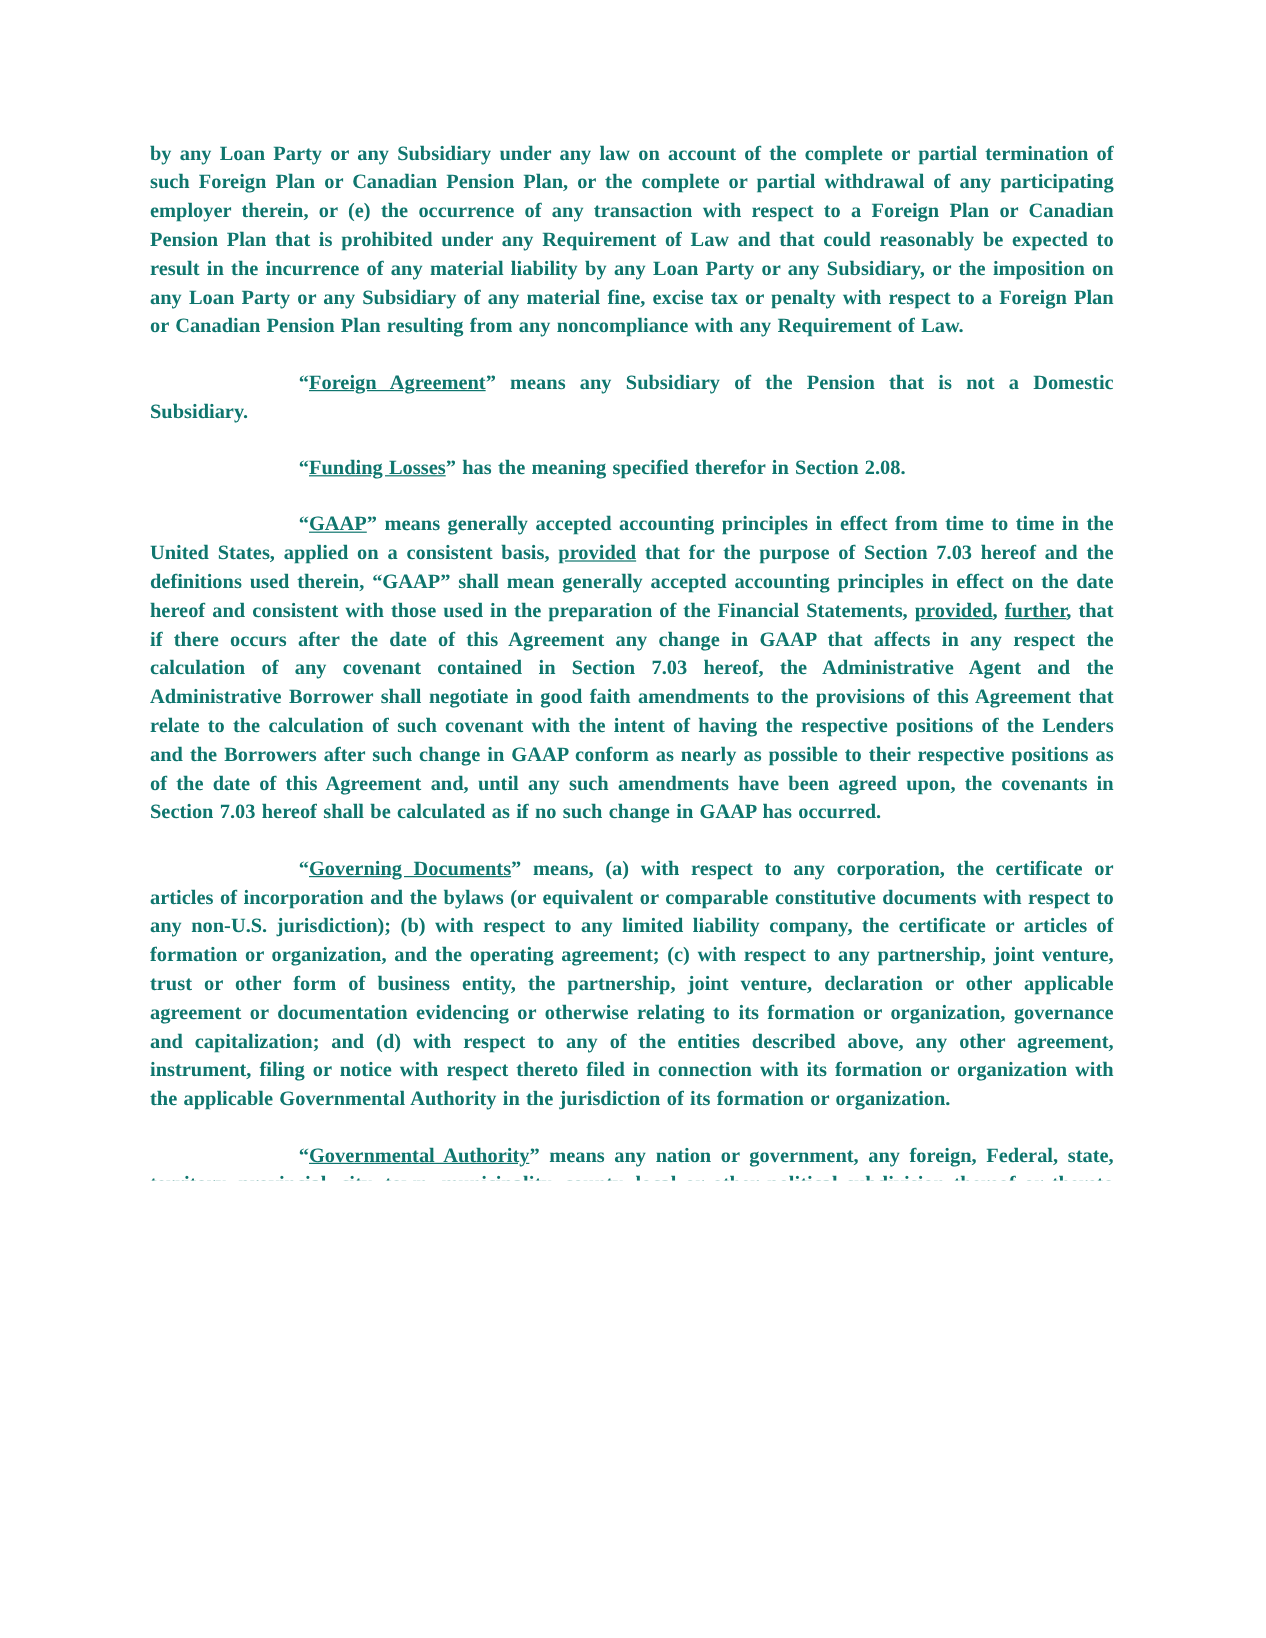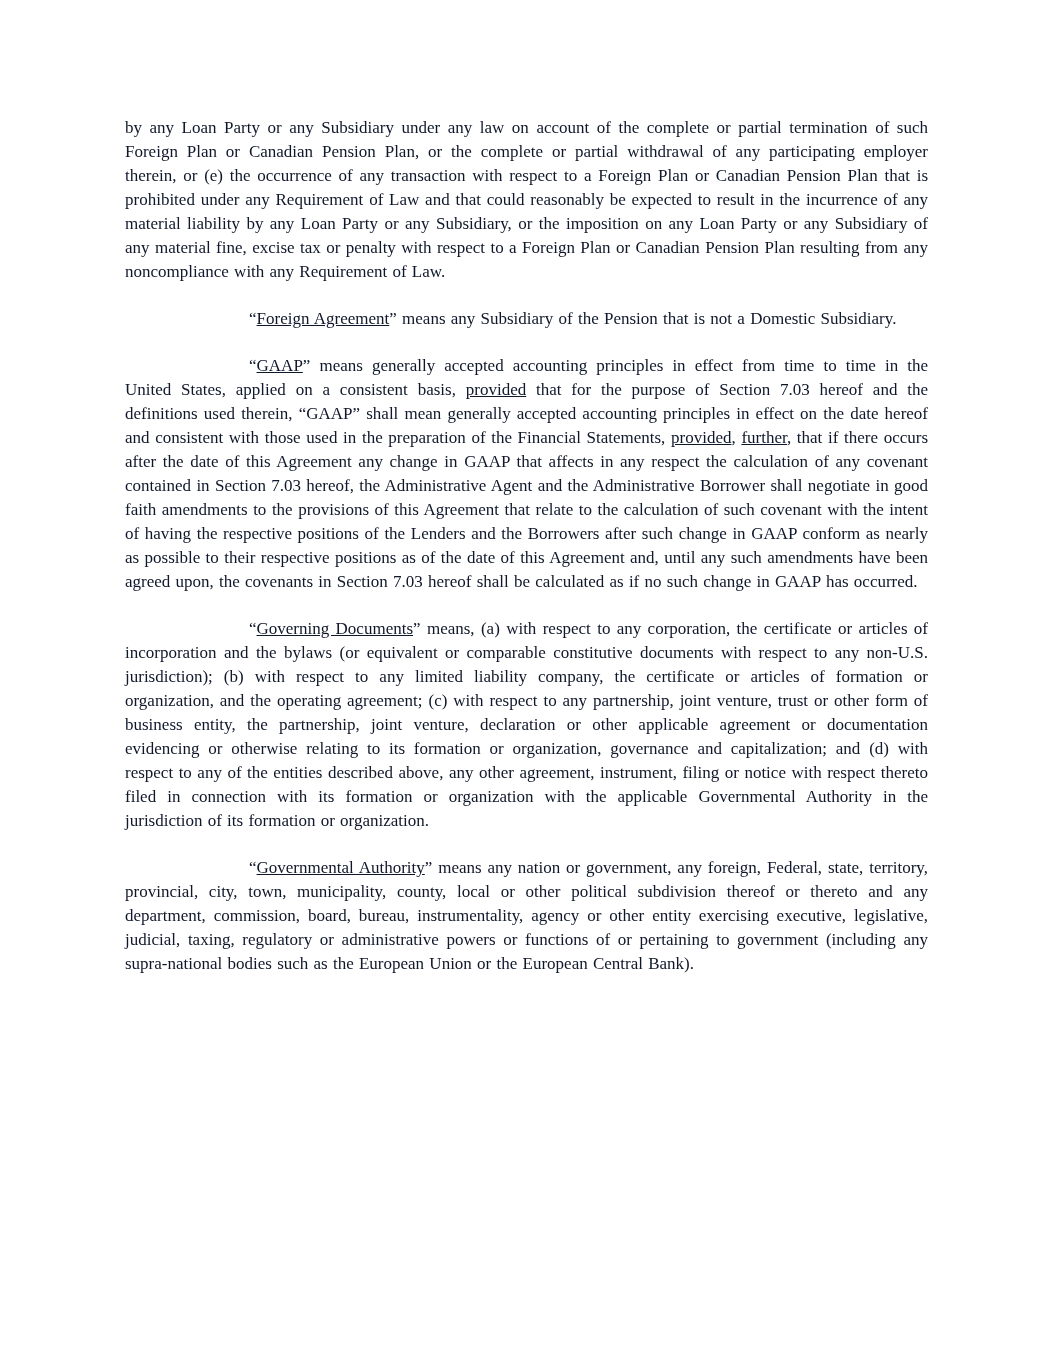--- a/index.html
+++ b/index.html
@@ -5,23 +5,24 @@
   html, body {
     margin: 0;
     padding: 0;
     background: #ffffff;
   }
   .page {
     position: relative;
     width: 1055px;
     height: 984px;
     background: #ffffff;
-    color: #0f172a;
+    color: #0f766e;
     font-family: "Liberation Serif", serif;
     overflow: hidden;
+    font-weight: bold;
   }
   .content {
     position: absolute;
     left: 125px;
     top: 116px;
     width: 803px;
   }
   .para {
     margin: 0 0 23px 0;
     font-size: 17px;
@@ -63,20 +64,21 @@
     background: #000000;
   }
 </style>
 </head>
 <body>
 
 <div class="page">
   <div class="content">
       <p class="para"><span>by any Loan Party or any Subsidiary under any law on account of the complete or partial termination of such Foreign Plan or Canadian Pension Plan, or the complete or partial withdrawal of any participating employer therein, or (e) the occurrence of any transaction with respect to a Foreign Plan or Canadian Pension Plan that is prohibited under any Requirement of Law and that could reasonably be expected to result in the incurrence of any material liability by any Loan Party or any Subsidiary, or the imposition on any Loan Party or any Subsidiary of any material fine, excise tax or penalty with respect to a Foreign Plan or Canadian Pension Plan resulting from any noncompliance with any Requirement of Law.</span></p>
       <p class="para indent"><span>“</span><span class="defined-term">Foreign Agreement</span><span>” means any Subsidiary of the Pension that is not a Domestic Subsidiary.</span></p>
+      <p class="para indent"><span>“</span><span class="defined-term">Funding Losses</span><span>” has the meaning specified therefor in Section 2.08.</span></p>
       <p class="para indent"><span>“</span><span class="defined-term">GAAP</span><span>” means generally accepted accounting principles in effect from time to time in the United States, applied on a consistent basis, </span><span class="defined-term">provided</span><span> that for the purpose of Section 7.03 hereof and the definitions used therein, “GAAP” shall mean generally accepted accounting principles in effect on the date hereof and consistent with those used in the preparation of the Financial Statements, </span><span class="defined-term">provided</span><span>, </span><span class="defined-term">further</span><span>, that if there occurs after the date of this Agreement any change in GAAP that affects in any respect the calculation of any covenant contained in Section 7.03 hereof, the Administrative Agent and the Administrative Borrower shall negotiate in good faith amendments to the provisions of this Agreement that relate to the calculation of such covenant with the intent of having the respective positions of the Lenders and the Borrowers after such change in GAAP conform as nearly as possible to their respective positions as of the date of this Agreement and, until any such amendments have been agreed upon, the covenants in Section 7.03 hereof shall be calculated as if no such change in GAAP has occurred.</span></p>
       <p class="para indent"><span>“</span><span class="defined-term">Governing Documents</span><span>” means, (a) with respect to any corporation, the certificate or articles of incorporation and the bylaws (or equivalent or comparable constitutive documents with respect to any non-U.S. jurisdiction); (b) with respect to any limited liability company, the certificate or articles of formation or organization, and the operating agreement; (c) with respect to any partnership, joint venture, trust or other form of business entity, the partnership, joint venture, declaration or other applicable agreement or documentation evidencing or otherwise relating to its formation or organization, governance and capitalization; and (d) with respect to any of the entities described above, any other agreement, instrument, filing or notice with respect thereto filed in connection with its formation or organization with the applicable Governmental Authority in the jurisdiction of its formation or organization.</span></p>
       <p class="para indent"><span>“</span><span class="defined-term">Governmental Authority</span><span>” means any nation or government, any foreign, Federal, state, territory, provincial, city, town, municipality, county, local or other political subdivision thereof or thereto and any department, commission, board, bureau, instrumentality, agency or other entity exercising executive, legislative, judicial, taxing, regulatory or administrative powers or functions of or pertaining to government (including any supra-national bodies such as the European Union or the European Central Bank).</span></p>
     </div>
 
 
   <div class="doc-id">146576709v15</div>
 
   <div class="change-bar"></div>
 </div>

